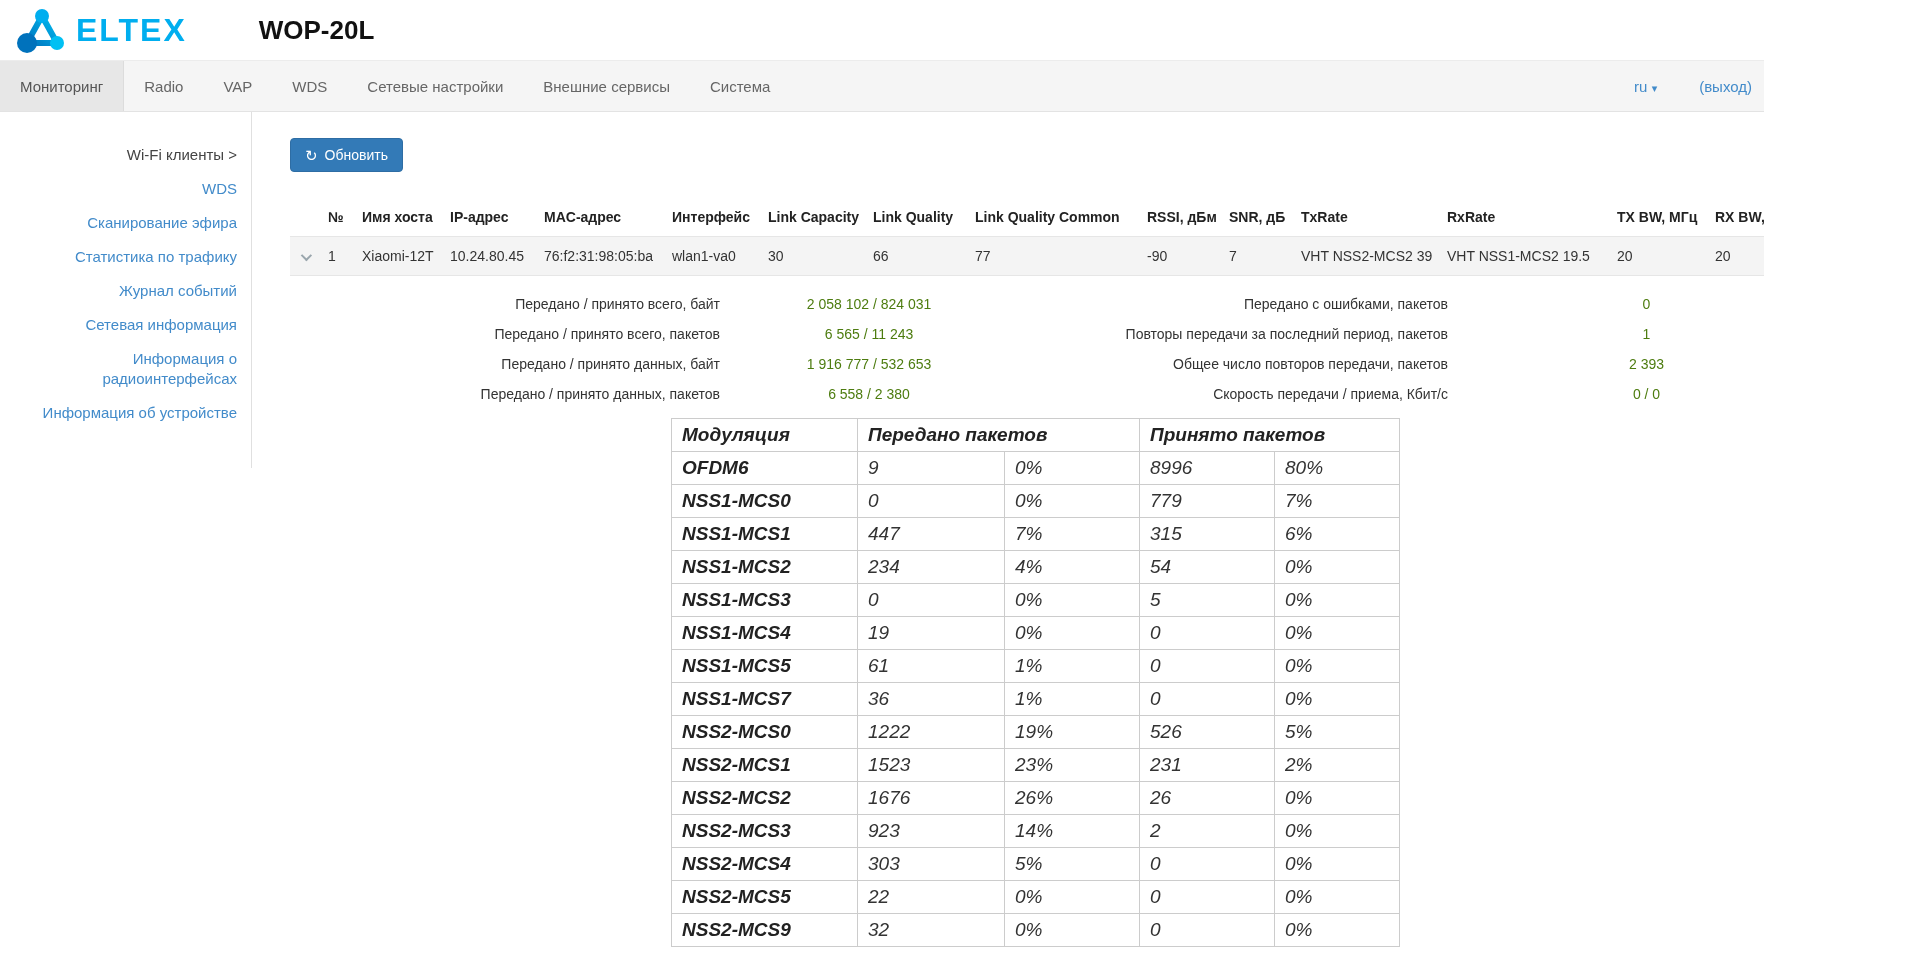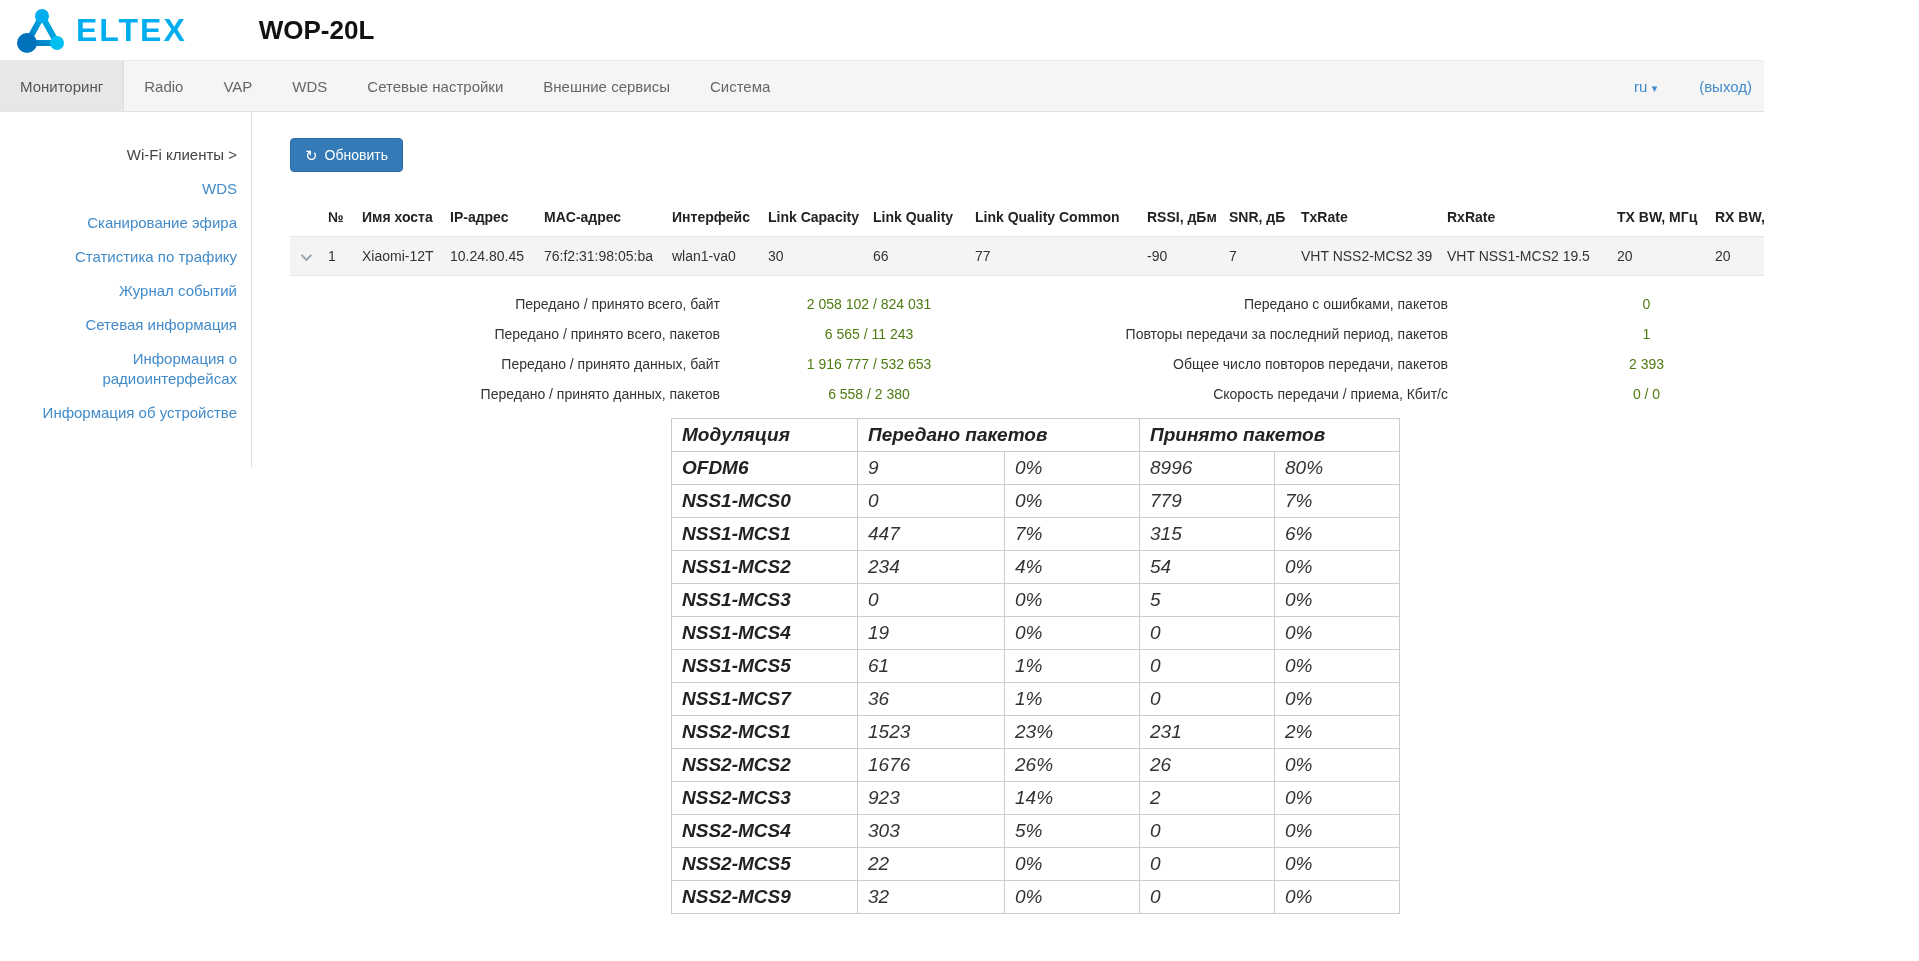--- a/index.html
+++ b/index.html
@@ -393,20 +393,27 @@
               <td>0%</td>
             </tr>
             <tr>
               <td class="mod-name">NSS1-MCS7</td>
               <td>36</td>
               <td>1%</td>
               <td>0</td>
               <td>0%</td>
             </tr>
             <tr>
+              <td class="mod-name">NSS2-MCS0</td>
+              <td>1222</td>
+              <td>19%</td>
+              <td>526</td>
+              <td>5%</td>
+            </tr>
+            <tr>
               <td class="mod-name">NSS2-MCS1</td>
               <td>1523</td>
               <td>23%</td>
               <td>231</td>
               <td>2%</td>
             </tr>
             <tr>
               <td class="mod-name">NSS2-MCS2</td>
               <td>1676</td>
               <td>26%</td>

